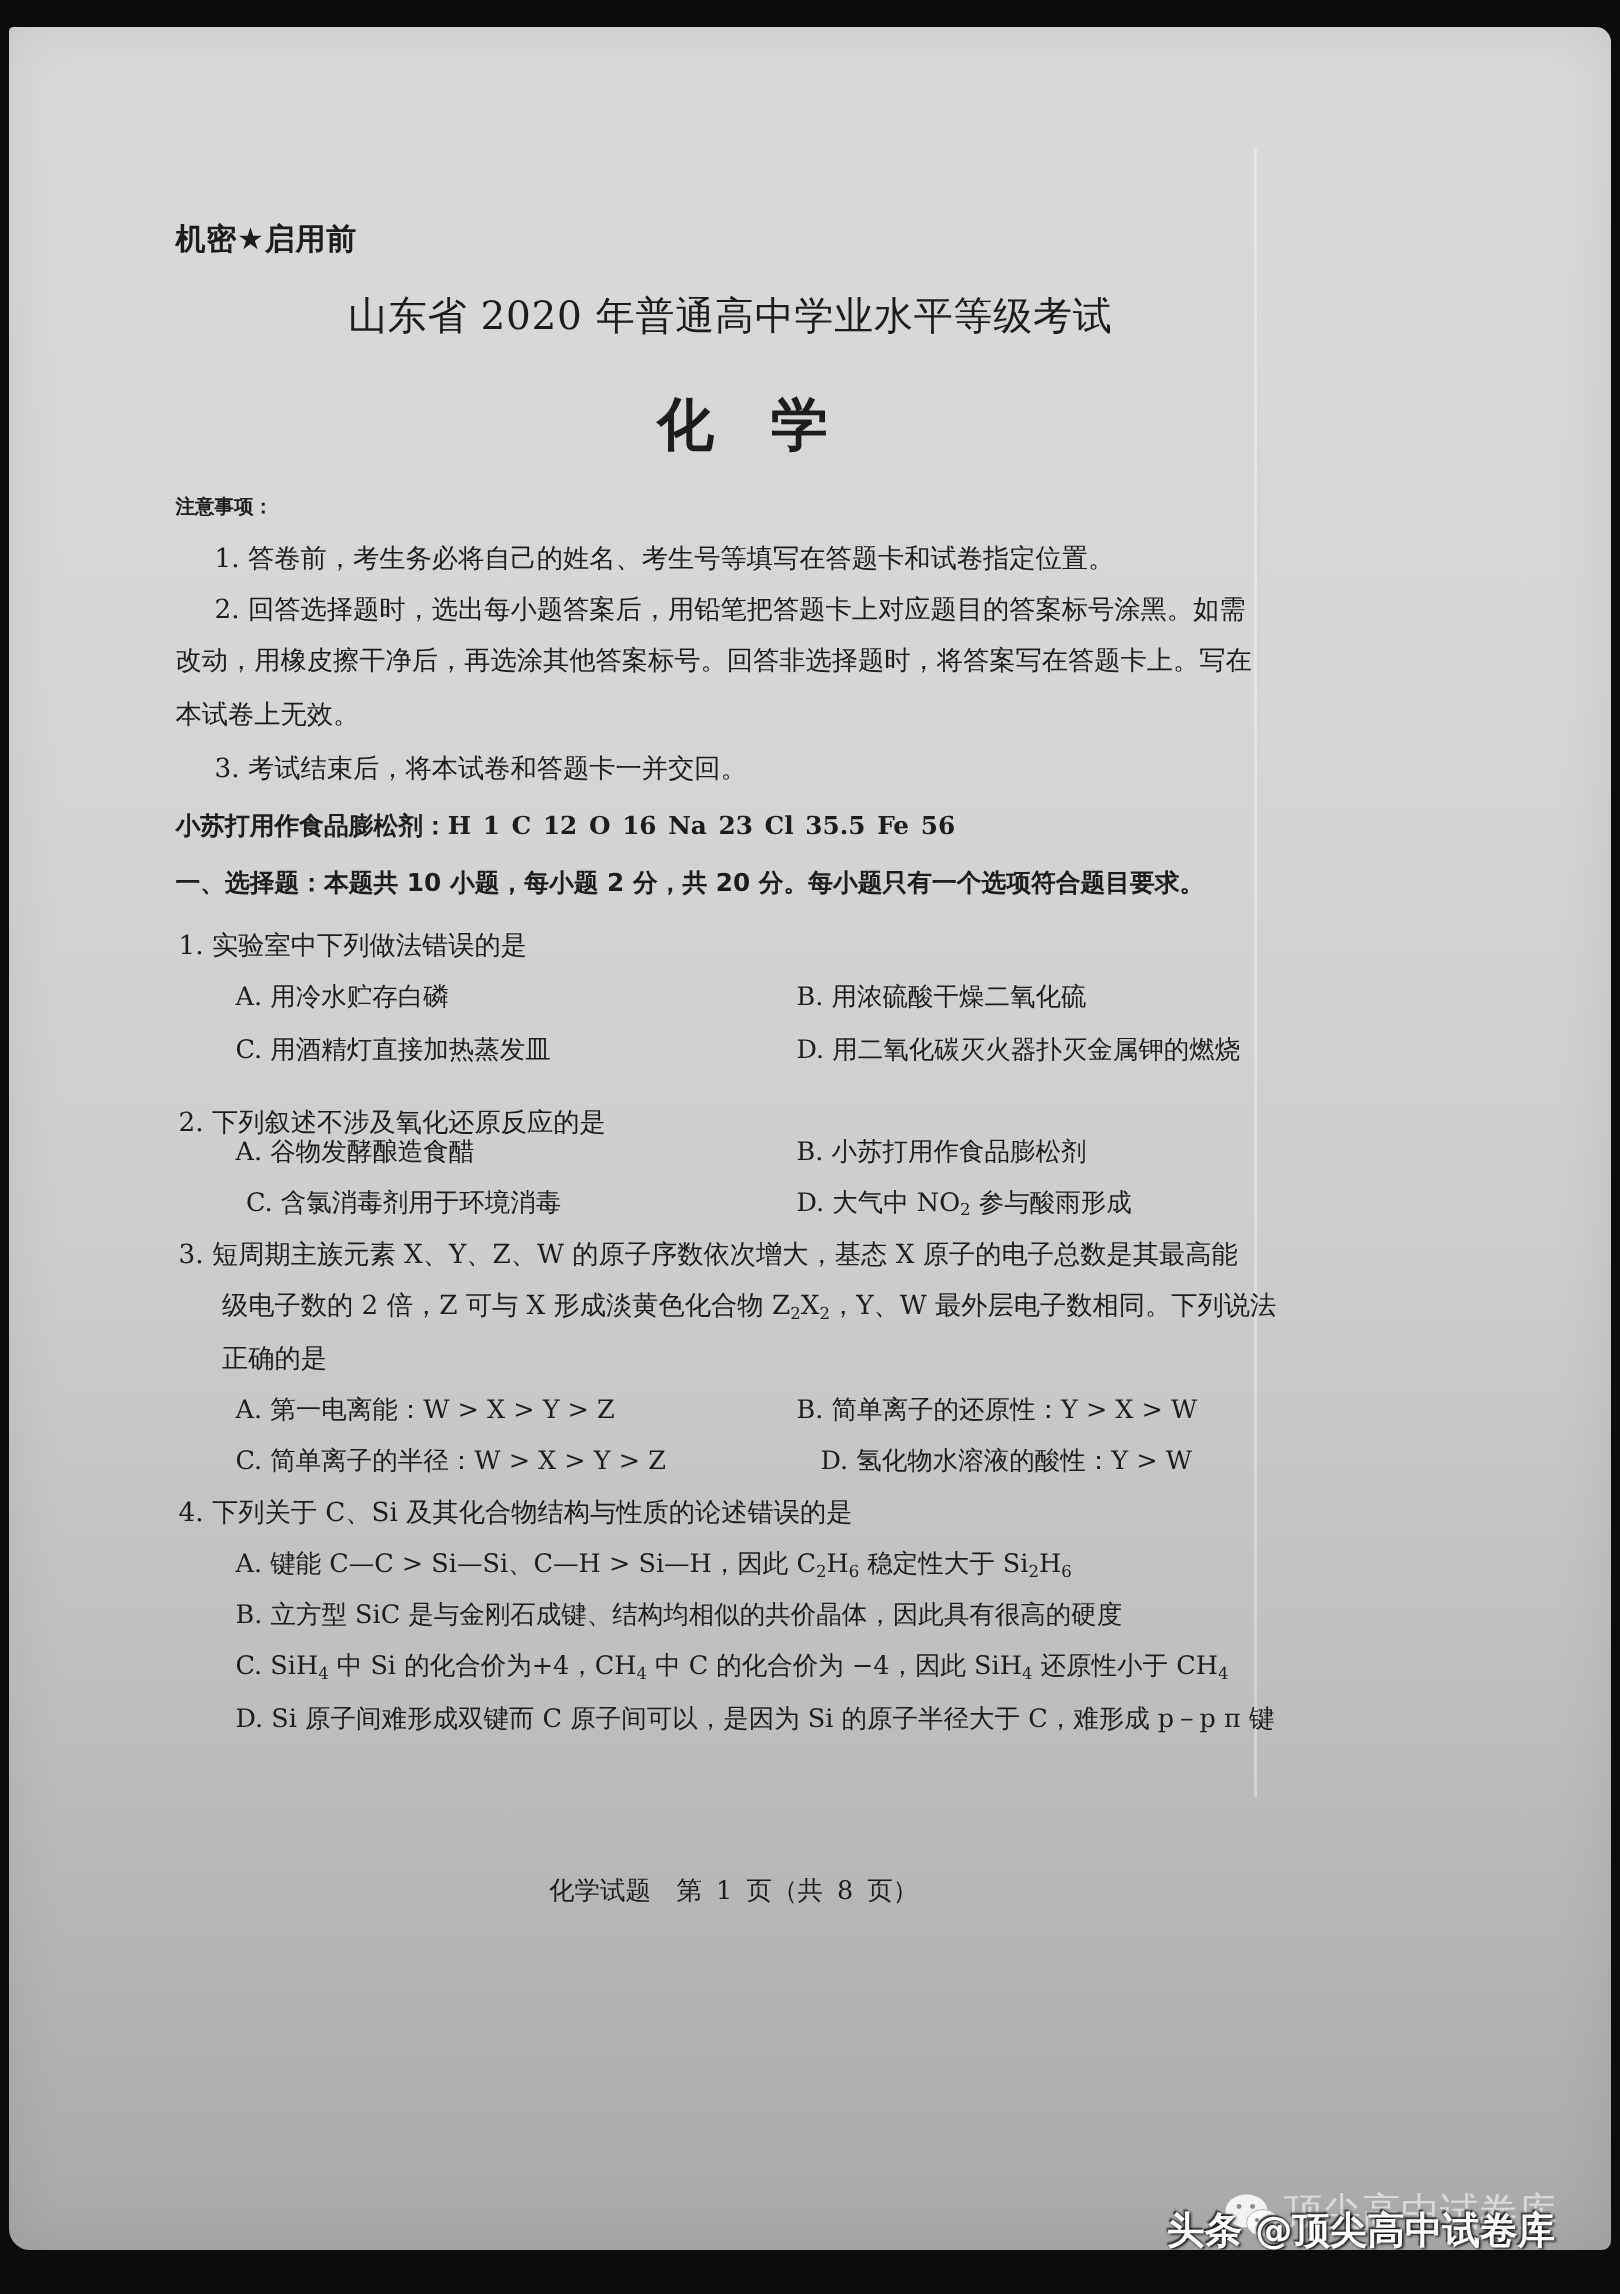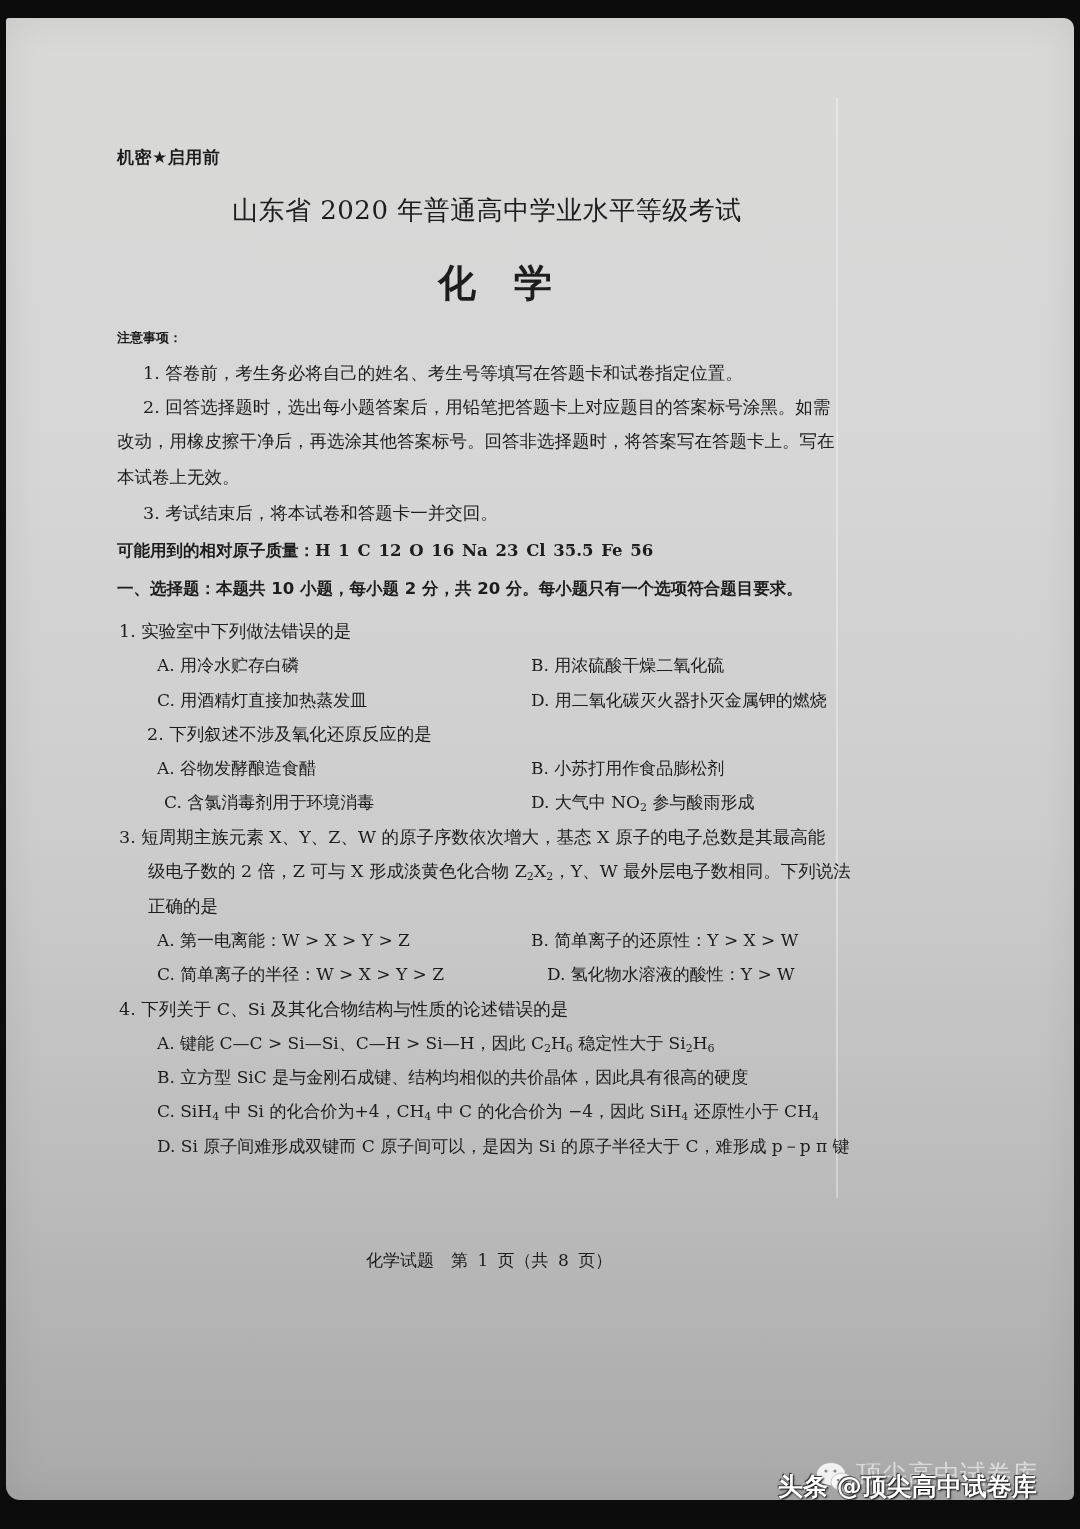--- a/index.html
+++ b/index.html
@@ -30,21 +30,21 @@
       left: 830px;
       top: 80px;
       width: 2px;
       height: 1100px;
       background: rgba(255,255,255,0.35);
     }
     .abs { position: absolute; white-space: nowrap; }
     .secret {
       left: 117px; top: 146px;
       font-family: "DejaVu Sans", "Liberation Sans", sans-serif;
-      font-size: 17px;
+      font-size: 20px;
       font-weight: bold;
       letter-spacing: 0.5px;
     }
     .exam-title {
       left: 232px; top: 193px;
       font-size: 26px;
       letter-spacing: 0.5px;
     }
     .subject {
       left: 438px; top: 258px;
@@ -120,32 +120,32 @@
 <div class="abs subject">化学</div>
 
 <div class="abs notice-head">注意事项：</div>
 <div class="abs line" style="left:143px; top:356px;">1. 答卷前，考生务必将自己的姓名、考生号等填写在答题卡和试卷指定位置。</div>
 <div class="abs line" style="left:143px; top:390px;">2. 回答选择题时，选出每小题答案后，用铅笔把答题卡上对应题目的答案标号涂黑。如需</div>
 <div class="abs line" style="left:117px; top:424px;">改动，用橡皮擦干净后，再选涂其他答案标号。回答非选择题时，将答案写在答题卡上。写在</div>
 <div class="abs line" style="left:117px; top:460px;">本试卷上无效。</div>
 <div class="abs line" style="left:143px; top:496px;">3. 考试结束后，将本试卷和答题卡一并交回。</div>
 
 <div class="abs masses">
-  <span>可能用到的相对原子质量：</span><span class="vals">H 1    C 12    O 16    Na 23    Cl 35.5    Fe 56</span>
+  <span>小苏打用作食品膨松剂：</span><span class="vals">H 1    C 12    O 16    Na 23    Cl 35.5    Fe 56</span>
 </div>
 
 <div class="abs section">一、选择题：本题共 10 小题，每小题 2 分，共 20 分。每小题只有一个选项符合题目要求。</div>
 
 <div class="abs line" style="left:119px; top:614px;">1. 实验室中下列做法错误的是</div>
 <div class="abs opt line" style="left:157px; top:648px;">A. 用冷水贮存白磷</div>
 <div class="abs opt line" style="left:531px; top:648px;">B. 用浓硫酸干燥二氧化硫</div>
 <div class="abs opt line" style="left:157px; top:683px;">C. 用酒精灯直接加热蒸发皿</div>
 <div class="abs opt line" style="left:531px; top:683px;">D. 用二氧化碳灭火器扑灭金属钾的燃烧</div>
 
-<div class="abs line" style="left:119px; top:717px;margin-left:28px;">2. 下列叙述不涉及氧化还原反应的是</div>
+<div class="abs line" style="left:119px; top:732px;">2. 下列叙述不涉及氧化还原反应的是</div>
 <div class="abs opt line" style="left:157px; top:751px;">A. 谷物发酵酿造食醋</div>
 <div class="abs opt line" style="left:531px; top:751px;">B. 小苏打用作食品膨松剂</div>
 <div class="abs opt line" style="left:164px; top:785px;">C. 含氯消毒剂用于环境消毒</div>
 <div class="abs opt line" style="left:531px; top:785px;"><span>D. 大气中 NO</span><sub>2</sub><span> 参与酸雨形成</span></div>
 
 <div class="abs line" style="left:119px; top:820px;">3. 短周期主族元素 X、Y、Z、W 的原子序数依次增大，基态 X 原子的电子总数是其最高能</div>
 <div class="abs line" style="left:148px; top:854px;"><span>级电子数的 2 倍，Z 可与 X 形成淡黄色化合物 Z</span><sub>2</sub><span>X</span><sub>2</sub><span>，Y、W 最外层电子数相同。下列说法</span></div>
 <div class="abs line" style="left:148px; top:889px;">正确的是</div>
 <div class="abs opt line" style="left:157px; top:923px;">A. 第一电离能：W &gt; X &gt; Y &gt; Z</div>
 <div class="abs opt line" style="left:531px; top:923px;">B. 简单离子的还原性：Y &gt; X &gt; W</div>

